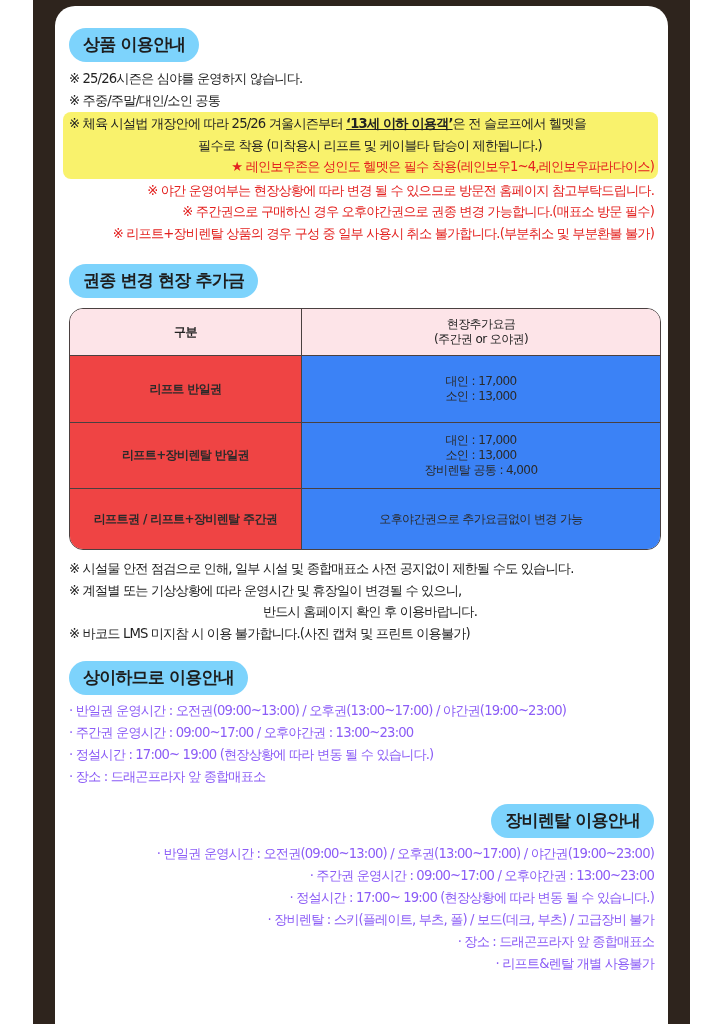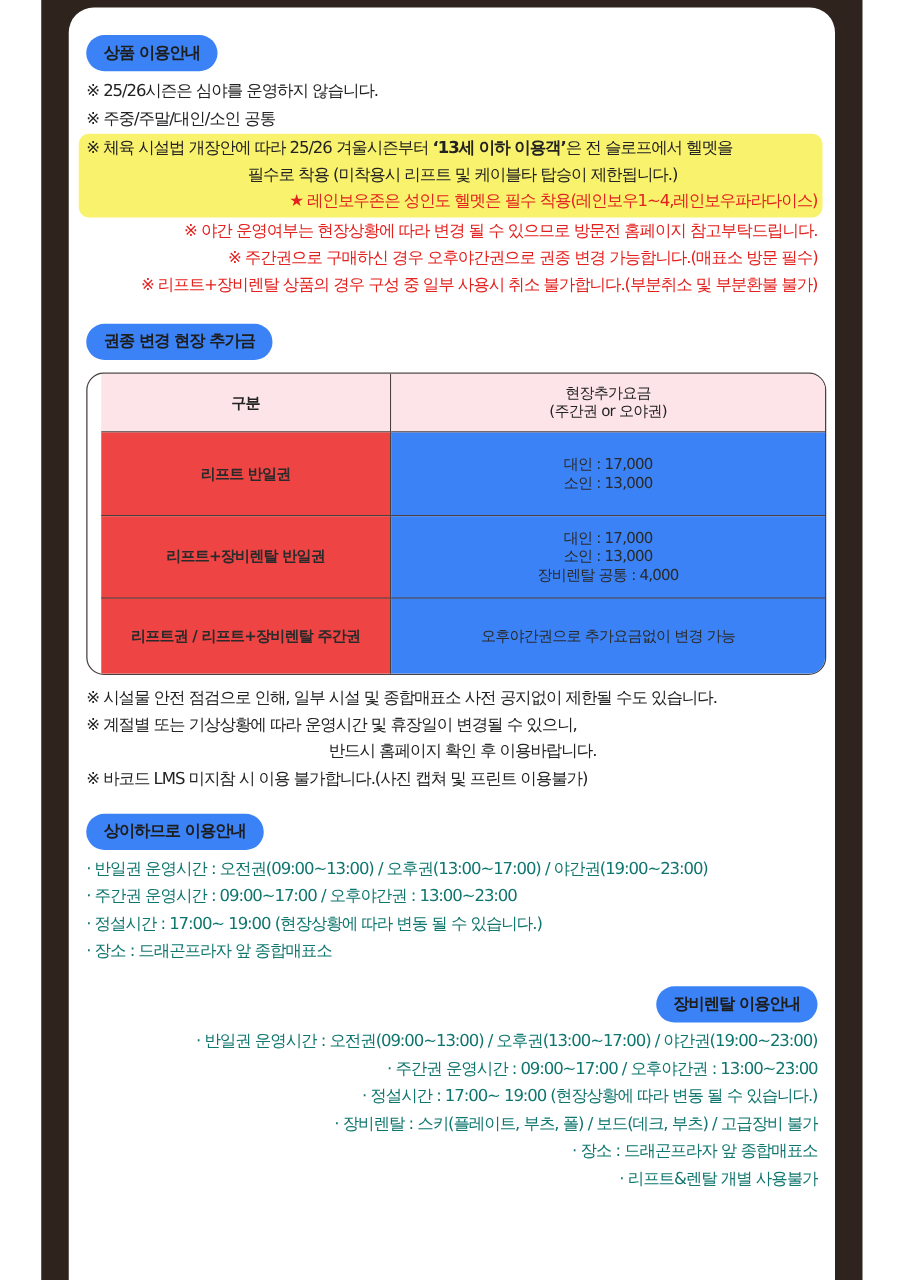--- a/index.html
+++ b/index.html
@@ -8,57 +8,57 @@
   .frame {
     position: absolute; left: 33px; top: 0; width: 657px; height: 1024px;
     background: #2e241d;
   }
   .card {
     position: absolute; left: 55px; top: 6px; width: 613px; height: 1030px;
     background: #ffffff; border-radius: 20px 20px 0 0;
     padding: 22px 14px 0 14px;
   }
   .pill {
-    display: inline-block; background: #3b82f6; border-radius: 18px;
-    padding: 5px 14px 6px 14px; font-weight: bold; font-size: 13px; color: #1d1d1d;
+    display: inline-block; background: #7dd3fc; border-radius: 18px;
+    padding: 5px 14px 6px 14px; font-weight: bold; font-size: 17px; color: #1d1d1d;
     letter-spacing: -0.8px;
   }
   .notes { margin-top: 6px; }
   .note {
     font-size: 13.2px; line-height: 21.5px; letter-spacing: -0.85px; color: #222;
     white-space: nowrap;
   }
   .note.indent { padding-left: 17px; text-align: center; }
   .note.red { color: #e3211f; text-align: right; }
-  .note b { font-weight: bold; }
+  .note b { font-weight: bold; text-decoration: underline; }
   .hl {
     background: #f9f26c; border-radius: 8px; margin: 1px -4px 1px -6px; padding: 1px 4px 1px 6px;
   }
   .sec2 { margin-top: 20px; }
   table.fee {
     margin-top: 10px; width: 592px; border-collapse: separate; border-spacing: 0;
     border: 1.5px solid #4a4040; border-radius: 14px; overflow: hidden;
-    font-size: 12px; letter-spacing: -0.6px; padding-left: 11px;
+    font-size: 12px; letter-spacing: -0.6px;
   }
   table.fee td, table.fee th {
     border-right: 1px solid #4a4040; border-bottom: 1px solid #4a4040;
     text-align: center; vertical-align: middle; font-weight: normal;
   }
   table.fee tr td:last-child, table.fee tr th:last-child { border-right: none; }
   table.fee tr:last-child td { border-bottom: none; }
   table.fee th { background: #fde4e8; height: 47px; line-height: 15px; }
   table.fee td.k { background: #ef4444; width: 232px; font-weight: bold; color: #2a2a2a; }
   table.fee td.v { background: #3b82f6; line-height: 15px; color: #2a2a2a; }
   table.fee th.k { font-weight: bold; width: 232px; }
   .r1 { height: 67px; } .r2 { height: 66px; } .r3 { height: 60px; }
   .sec-notes { margin-top: 8px; }
   .sec3 { margin-top: 17px; }
   .sec4 { margin-top: 16px; text-align: right; }
   .bullets { margin-top: 5px; }
-  .bullet { font-size: 13.2px; line-height: 22px; letter-spacing: -0.85px; color: #0f766e; white-space: nowrap; }
+  .bullet { font-size: 13.2px; line-height: 22px; letter-spacing: -0.85px; color: #8b5cf6; white-space: nowrap; }
 </style>
 </head>
 <body>
 
 <div class="frame"></div>
 
 <div class="card">
 
   <section>
     <div class="pill">상품 이용안내</div>

